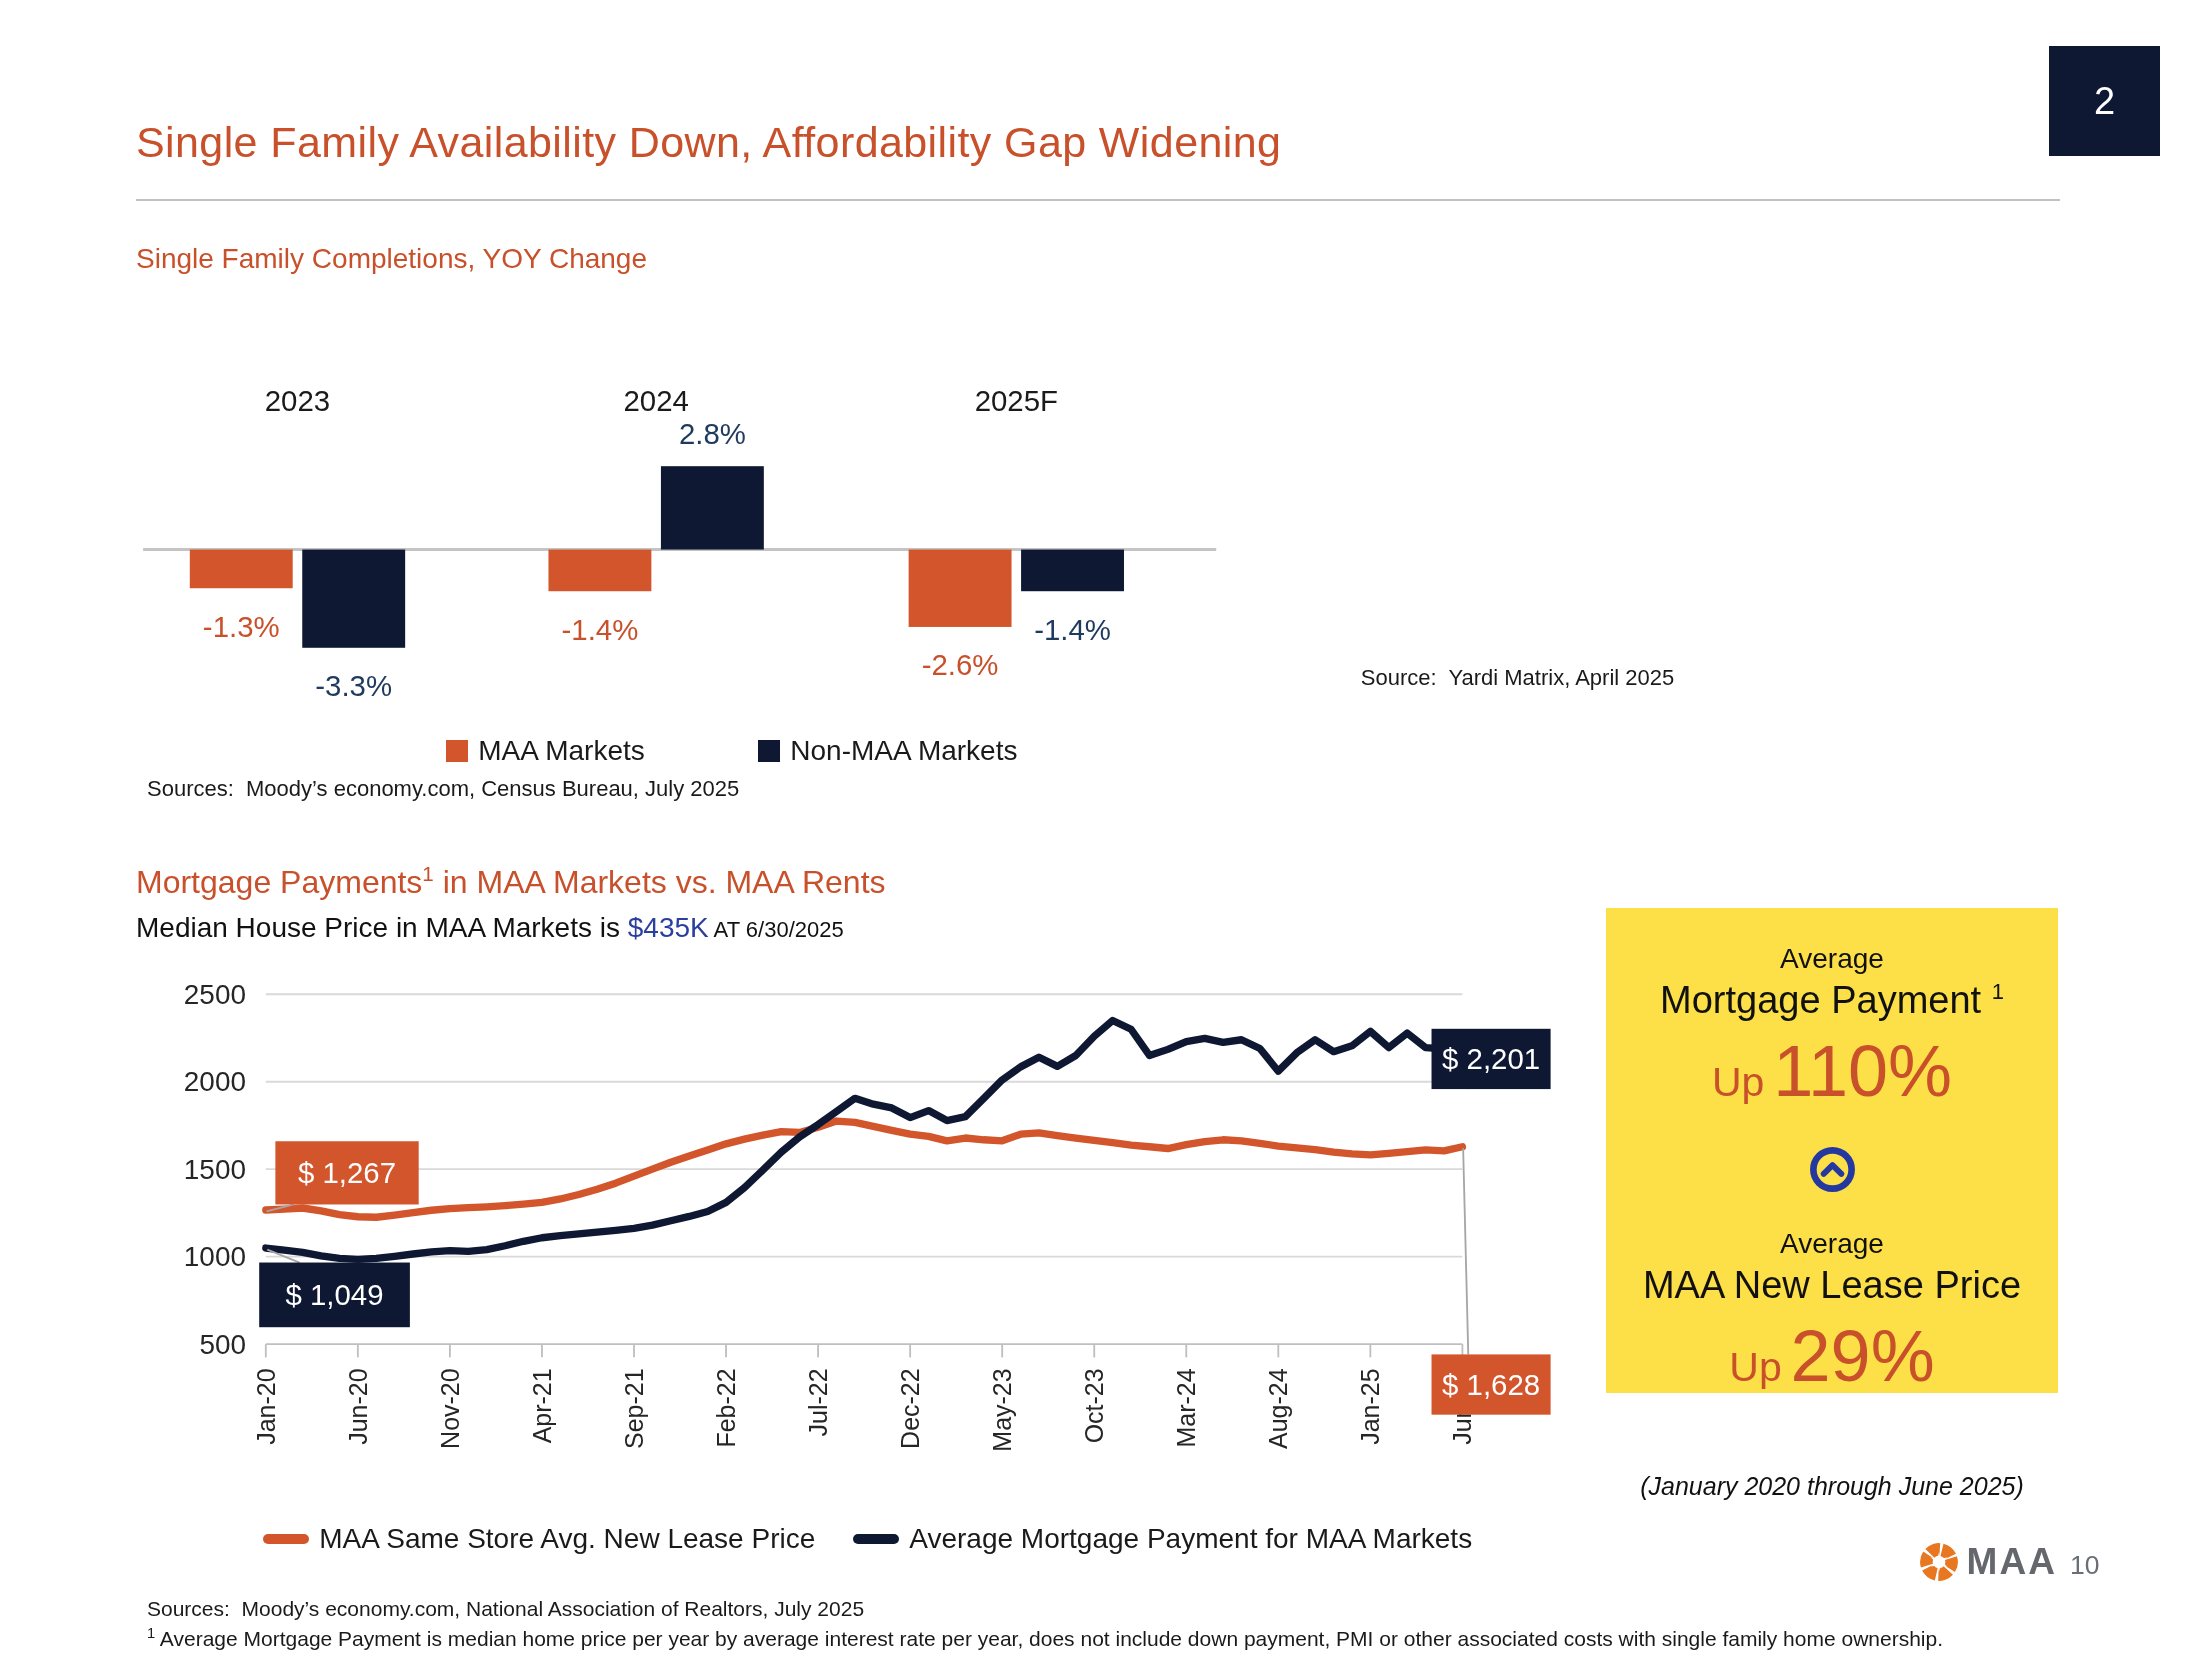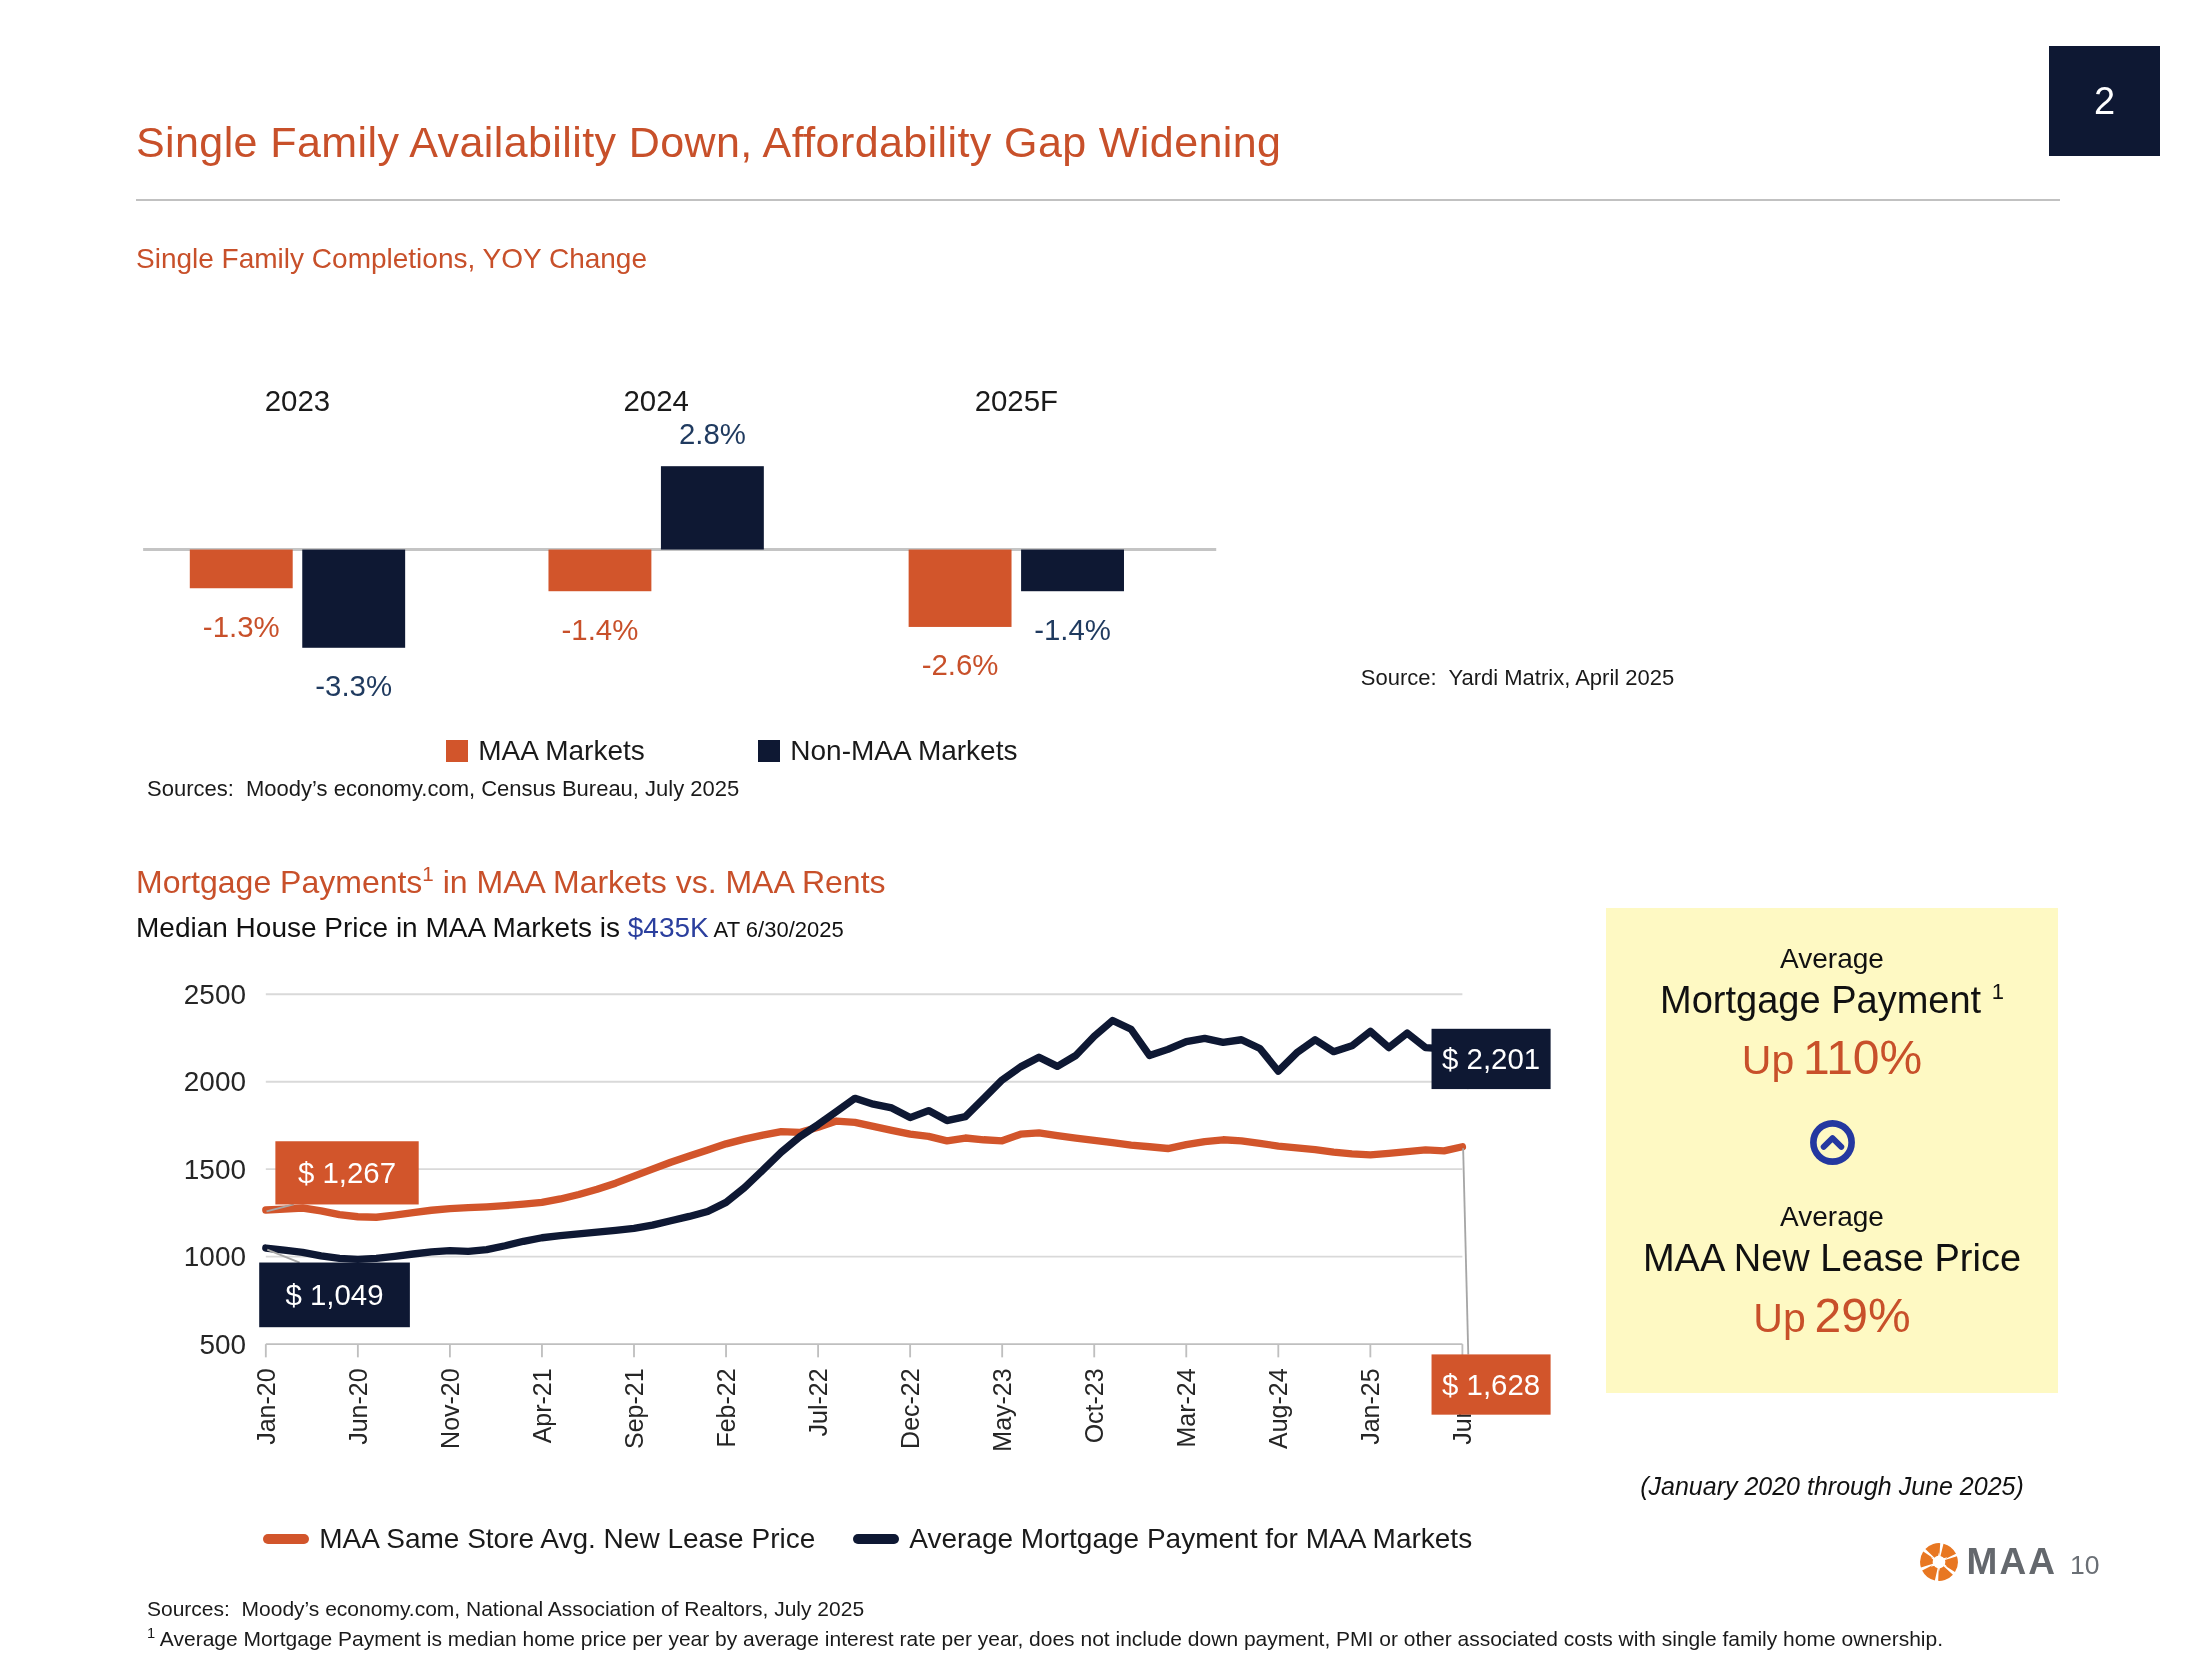--- a/index.html
+++ b/index.html
@@ -15,28 +15,28 @@
   .legend-row{display:flex;align-items:center;gap:10.3px;}
   .legend-sq{width:22px;height:22px;display:inline-block;}
   .legend-label{font-size:28px;color:#1a1a1a;}
   .line-swatch{width:46px;height:9.6px;border-radius:5.1px;display:inline-block;}
   .sticky-wrap{left:1291px;top:326px;filter:drop-shadow(2.9px 3.7px 3.7px rgba(0,0,0,0.28));}
   .m-heading{left:136px;top:862px;font-size:32px;color:#C8502A;}
   .m-heading sup{font-size:20.6px;}
   .m-sub{left:136px;top:912px;font-size:28px;color:#111;}
   .m-sub .price{color:#2B3F9E;}
   .m-sub .at{font-size:22px;}
-  .panel{left:1606px;top:908px;width:452px;height:485px;background:#fef9c3;
+  .panel{left:1606px;top:908px;width:452px;height:485px;background:#fde047;
          display:flex;flex-direction:column;align-items:center;text-align:center;}
   .panel .avg{font-size:28px;color:#111;}
   .panel .big{font-size:38px;color:#111;margin-top:4.4px;}
   .panel .big sup{font-size:22px;}
   .panel .up{margin-top:7.4px;color:#C8502A;display:inline-flex;align-items:baseline;gap:8.8px;}
   .panel .up .w{font-size:41px;}
-  .panel .up .v{font-size:48px;}
+  .panel .up .v{font-size:72px;}
   .period{left:1606px;top:1432px;width:452px;text-align:center;font-size:25px;font-style:italic;color:#111;margin-top:40px;}
   .footer1{left:147px;top:1597px;font-size:21px;white-space:pre-wrap;}
   .footer2{left:147px;top:1625px;font-size:21px;white-space:pre-wrap;}
   .footer2 sup{font-size:14.7px;}
   .logo{left:1919px;top:1541px;display:flex;align-items:center;gap:7.4px;}
   .logo-text{font-size:37px;font-weight:600;color:#64686D;letter-spacing:2.2px;}
   .pagenum{left:2070px;top:1550px;font-size:26.5px;color:#6A6F75;}
   sup{vertical-align:super;}
 </style>
 </head>

